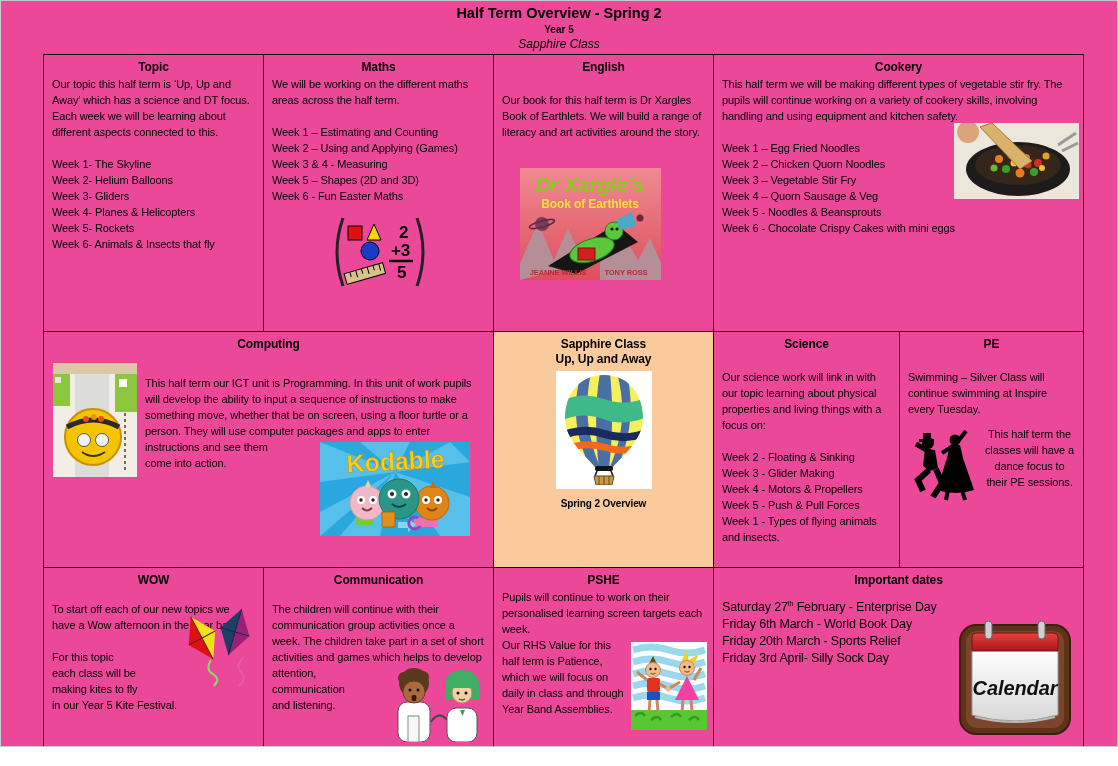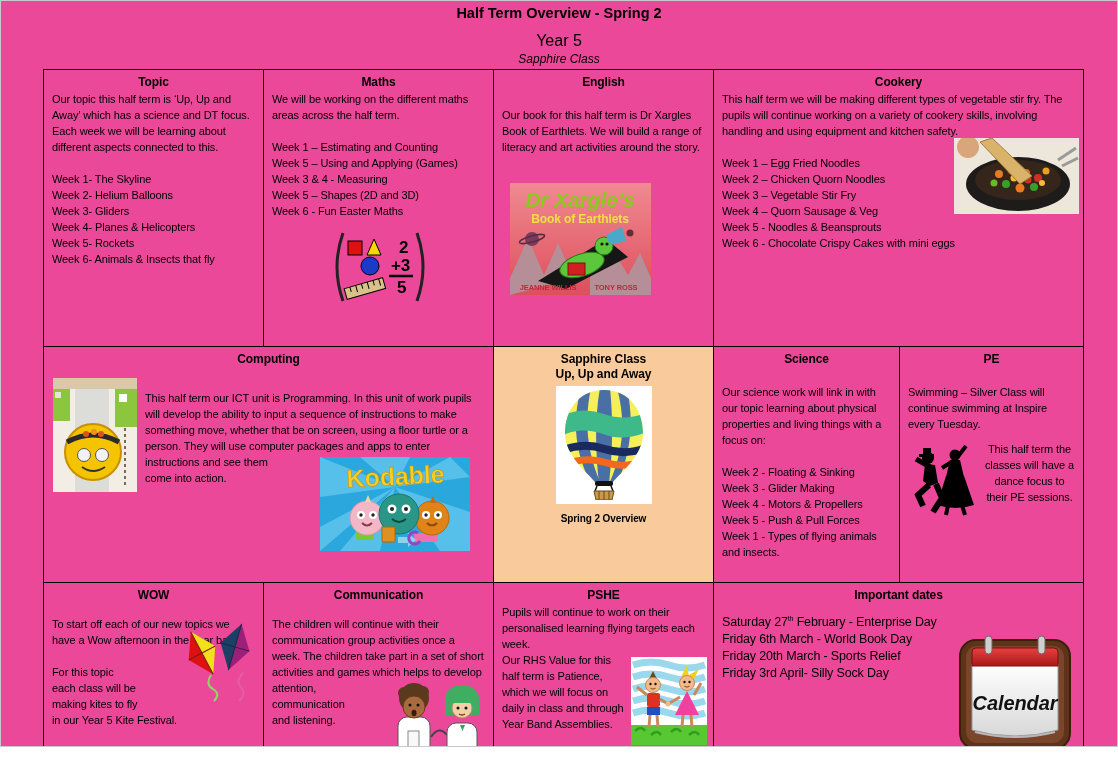--- a/index.html
+++ b/index.html
@@ -1,21 +1,21 @@
 <!DOCTYPE html>
 <html><head>
 <meta charset="utf-8">
 <style>
   * { box-sizing: border-box; margin: 0; padding: 0; }
   html,body { background:#fff; }
   body { font-family: "Liberation Sans","DejaVu Sans",sans-serif; color:#000; }
   .page { width:1118px; height:747px; border:1px solid #c9c9c9; background:#ec4899; overflow:hidden; position:relative; }
   .doc-header { text-align:center; padding-top:4px; }
   .doc-title { font-size:14.5px; font-weight:bold; }
-  .doc-year { font-size:16px; font-weight:normal; margin-top:11px; }
+  .doc-year { font-size:10px; font-weight:bold; margin-top:3px; }
   .doc-class { font-size:12px; font-style:italic; margin-top:2px; }
   table.grid { border-collapse:collapse; table-layout:fixed; margin:3px 0 0 42px; width:1040px;padding-left:22px; }
   td { border:1.5px solid #000; vertical-align:top; position:relative; overflow:hidden;
        font-size:11px; line-height:16px; letter-spacing:-0.1px; }
   .pad { padding:4px 8px; }
   .cell-title { font-weight:bold; text-align:center; font-size:12px; margin-bottom:1px; }
   .sp { height:16px; }
   .weeks div { white-space:normal; }
   .abs { position:absolute; }
   sup { font-size:7px; vertical-align:super; line-height:0; }
@@ -29,21 +29,21 @@
   .center-caption { font-weight:bold; font-size:10px; margin-top:7px; }
   
   .pe-row { margin-top:9px;text-align:center; }
   .dance { float:left; margin:2px 8px 0 0; }
   .pe-side { overflow:hidden; }
   
   .pshe-narrow { width:128px; }
   
   .dates-line { font-size:12.5px; line-height:17px; letter-spacing:-0.15px; }
   
-  .bookwrap { margin:28px 0 0 8px; }
+  .bookwrap { margin:28px 0 0 18px; }
   .clipartwrap { text-align:center; margin-top:10px; }
 </style>
 </head>
 <body>
 
 <div class="page">
 
   <div class="doc-header">
     <div class="doc-title">Half Term Overview - Spring 2</div>
     <div class="doc-year">Year 5</div>
@@ -75,21 +75,21 @@
           <div>Week 6- Animals &amp; Insects that fly</div>
         </div>
       </td>
 
       <td class="pad">
         <div class="cell-title">Maths</div>
         <div>We will be working on the different maths areas across the half term.</div>
         <div class="sp"></div>
         <div class="weeks">
           <div>Week 1  – Estimating and Counting</div>
-          <div>Week 5 –  Using and Applying (Games)</div>
+          <div>Week 2 –  Using and Applying (Games)</div>
           <div>Week 3 &amp; 4  -  Measuring</div>
           <div>Week 5 – Shapes (2D and 3D)</div>
           <div>Week 6 -  Fun Easter Maths</div>
         </div>
         <div class="clipartwrap">
           <svg width="100" height="76" viewBox="0 0 100 76">
             <path d="M14 4 Q2 38 14 72" stroke="#222" stroke-width="3" fill="none"></path>
             <path d="M88 4 Q100 38 88 72" stroke="#222" stroke-width="3" fill="none"></path>
             <rect x="19" y="12" width="14" height="14" fill="#dd1111" stroke="#000"></rect>
             <polygon points="38,26 45,10 52,26" fill="#f5d800" stroke="#000"></polygon>
@@ -380,21 +380,21 @@
             <path d="M64 26 a17 14 0 0 1 34 0 l-4 4 h-26 Z" fill="#3fae62"></path>
             <circle cx="77" cy="35" r="1.5" fill="#111"></circle>
                 <circle cx="85" cy="35" r="1.5" fill="#111"></circle>
             <path d="M78 41 Q81 43 84 41" stroke="#6a3a1a" stroke-width="1.5" fill="none"></path>
           </svg>
         </div>
       </td>
 
       <td class="pad">
         <div class="cell-title">PSHE</div>
-        <div>Pupils will continue to work on their personalised learning flying targets each week.</div>
+        <div>Pupils will continue to work on their personalised learning screen targets each week.</div>
         <div class="pshe-narrow">Our RHS Value for this half term is Patience, which we will focus on daily in class and through Year Band Assemblies.</div>
         <div class="abs" style="right:6px; top:74px;">
           <svg width="76" height="88" viewBox="0 0 76 88">
             <rect width="76" height="88" fill="#fff"></rect>
             <g stroke="#8ed4ec" stroke-width="7" fill="none" opacity="0.9">
               <path d="M2 8 Q20 2 38 8 T74 8"></path>
               <path d="M2 20 Q20 14 38 20 T74 20"></path>
               <path d="M2 32 Q20 26 38 32 T74 32"></path>
               <path d="M2 44 Q20 38 38 44 T74 44"></path>
               <path d="M2 56 Q20 50 38 56 T74 56"></path>

